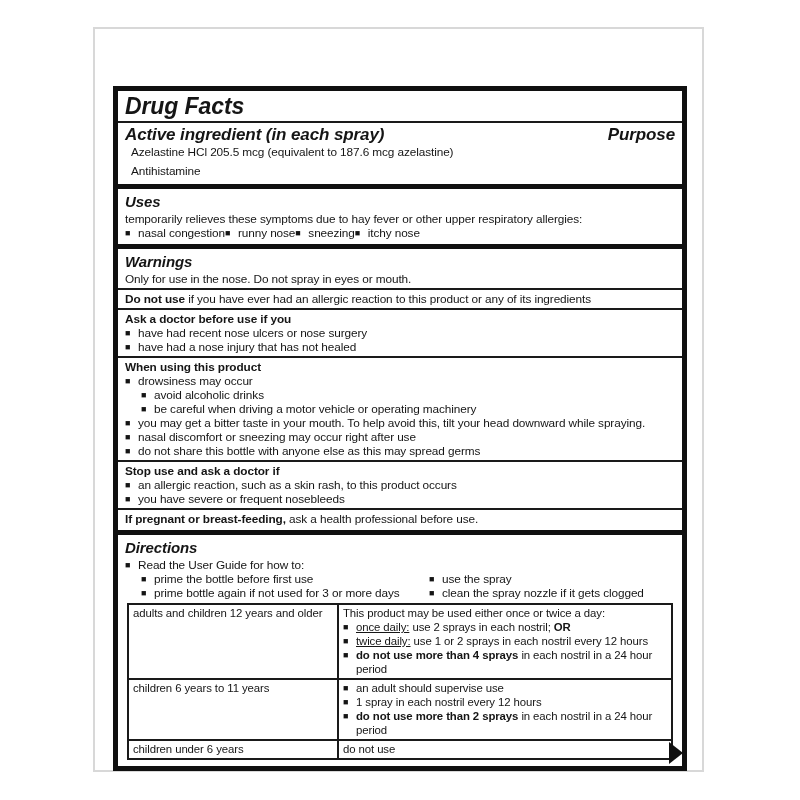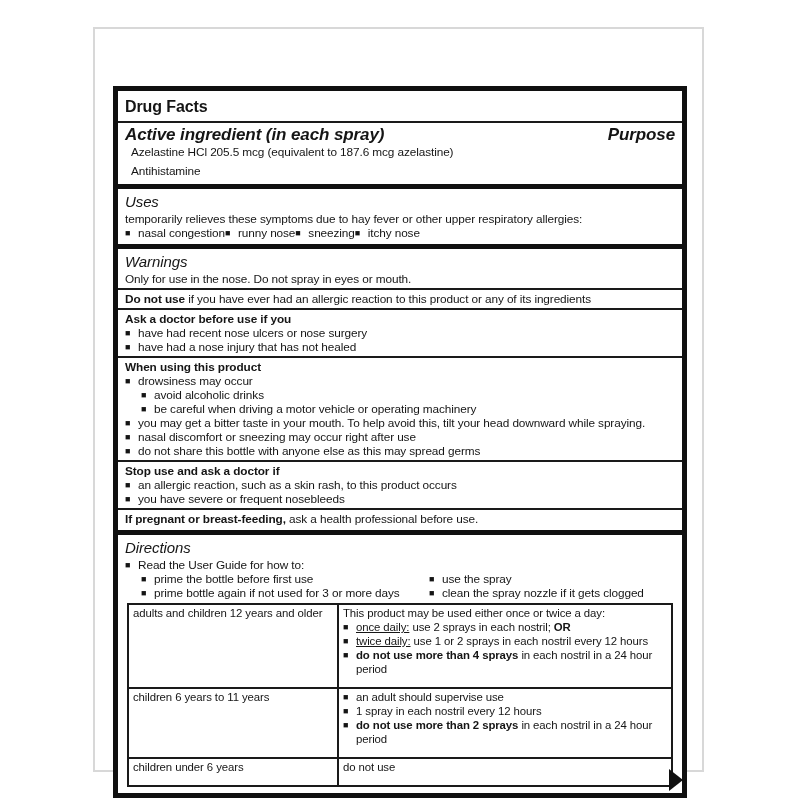--- a/index.html
+++ b/index.html
@@ -22,33 +22,34 @@
     width: 574px;
     border: 5px solid #101010;
     background: #fff;
     font-size: 11.8px;
     line-height: 14px;
     letter-spacing: -0.1px;
   }
   .section { padding: 2px 7px 4px; border-top: 5px solid #101010; position: relative; }
   .section:first-child { border-top: none; }
   .df-title {
-    font-size: 16px;
+    font-size: 23px;
     font-weight: bold;
+    font-style: italic;
     line-height: 23px;
     padding: 2px 0 1px;
   }
   .hrule { border: none; border-top: 2px solid #1a1a1a; margin: 2px -7px; }
   .ai-row { display: flex; justify-content: space-between; align-items: baseline; padding-top: 1px; }
   .sub-head-ital { font-size: 17px; font-weight: bold; font-style: italic; line-height: 18px; }
   .leader-row { display: flex; align-items: baseline; padding: 1px 0 2px; flex-direction: column; }
   .leader { flex: 1; border-bottom: 2px dotted #555; margin: 0 4px 3px 6px; height: 1px; }
   .sec-head {
     font-size: 15px;
-    font-weight: normal;
+    font-weight: bold;
     font-style: italic;
     line-height: 19px;
     padding: 1px 0 1px;
   }
   .bold-head { font-weight: bold; }
   .b { font-weight: bold; }
   .u { text-decoration: underline; }
   .bli { position: relative; padding-left: 13px; }
   .bli::before {
     content: "■";
@@ -62,21 +63,21 @@
   .dosage-table {
     border-collapse: collapse;
     width: 546px;
     margin: 3px 0 2px 2px;
     font-size: 11.4px;
     line-height: 14px;
   }
   .dosage-table td {
     border: 2px solid #1a1a1a;
     vertical-align: top;
-    padding: 1px 4px 11px;
+    padding: 1px 4px 2px;
   }
   .dosage-table td.who { width: 210px; }
   .continue-arrow {
     position: absolute;
     right: -1px; bottom: 2px;
     width: 0; height: 0;
     border-top: 11px solid transparent;
     border-bottom: 11px solid transparent;
     border-left: 14px solid #101010;
   }

